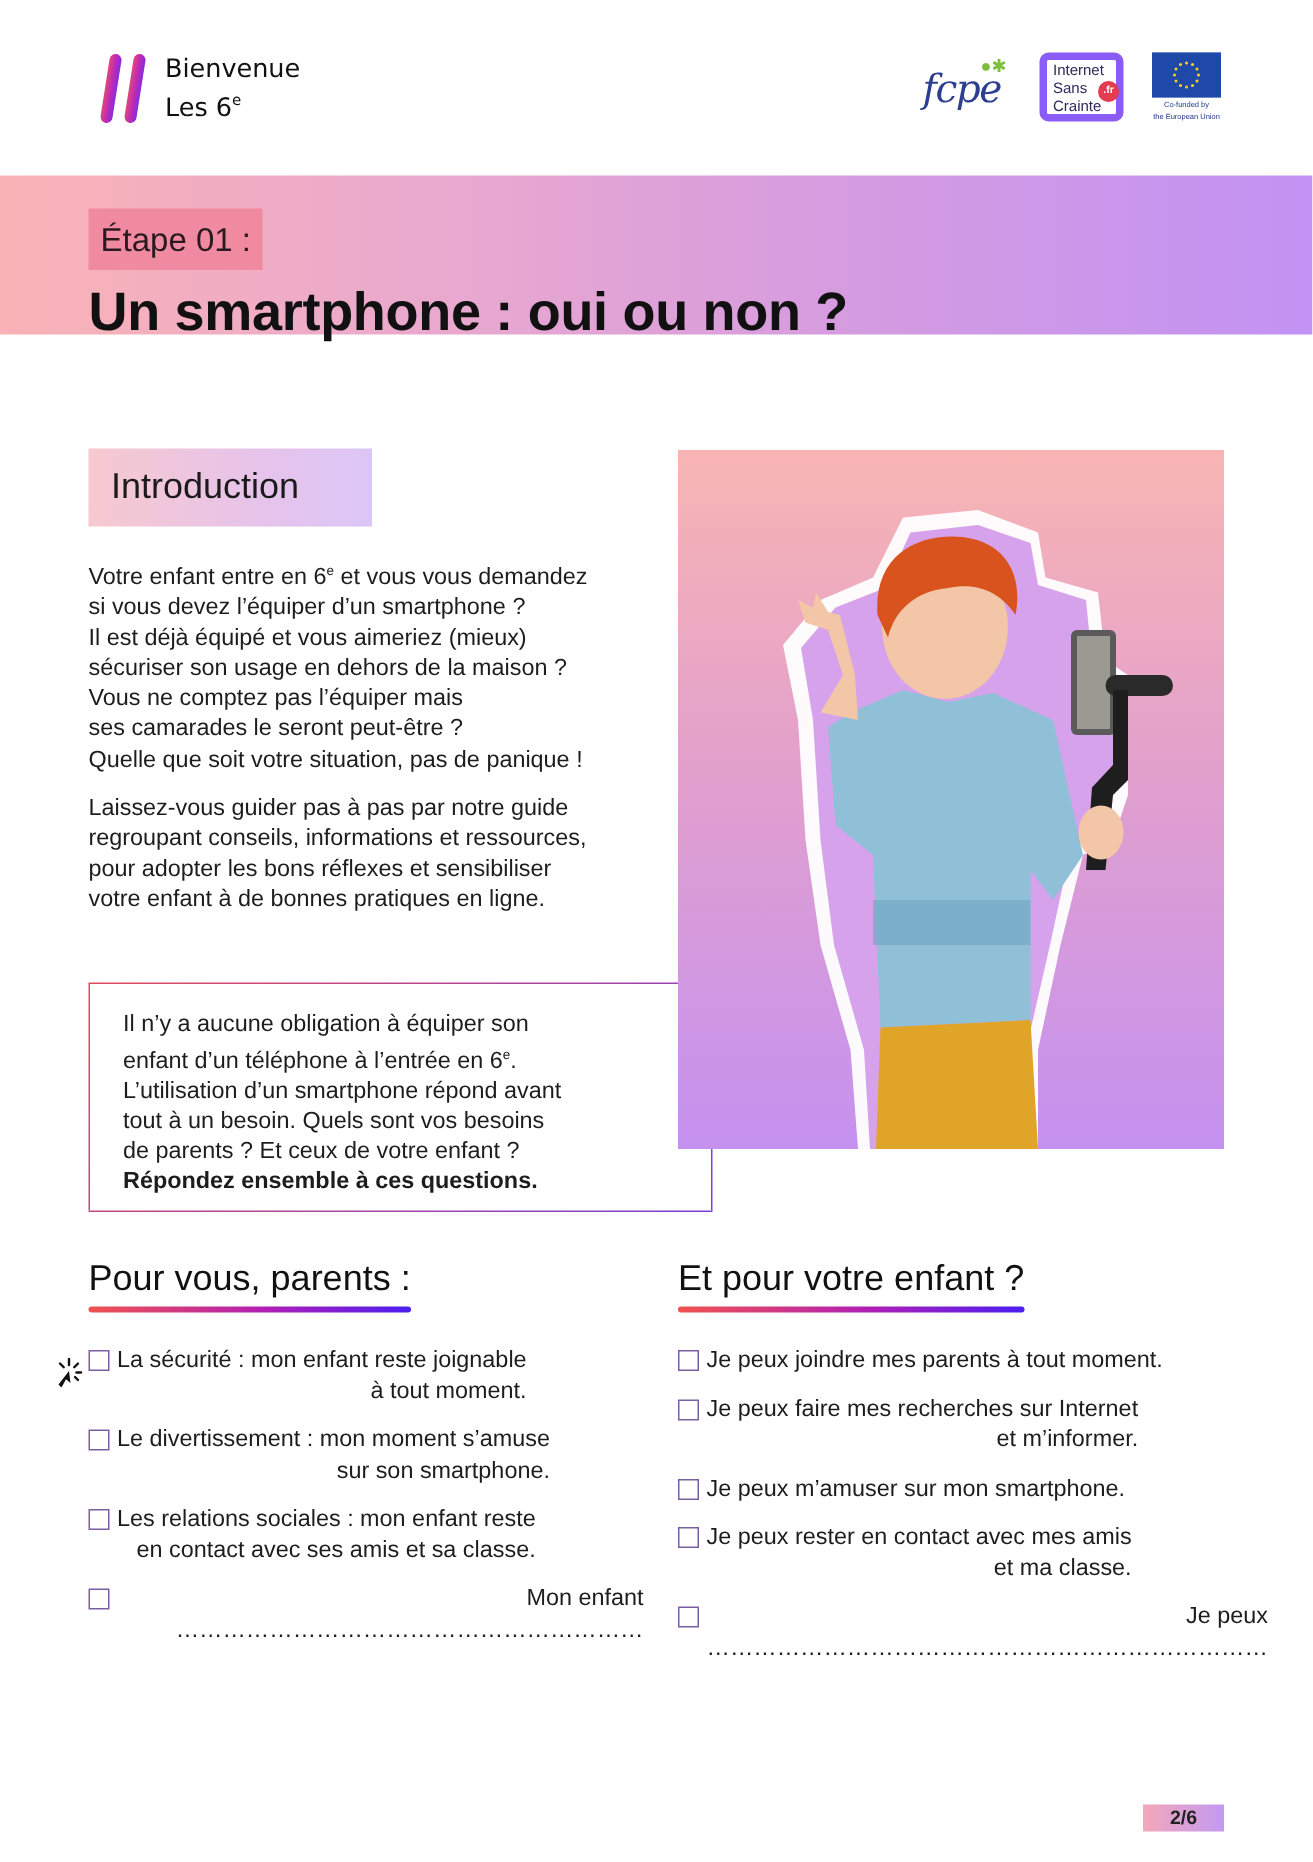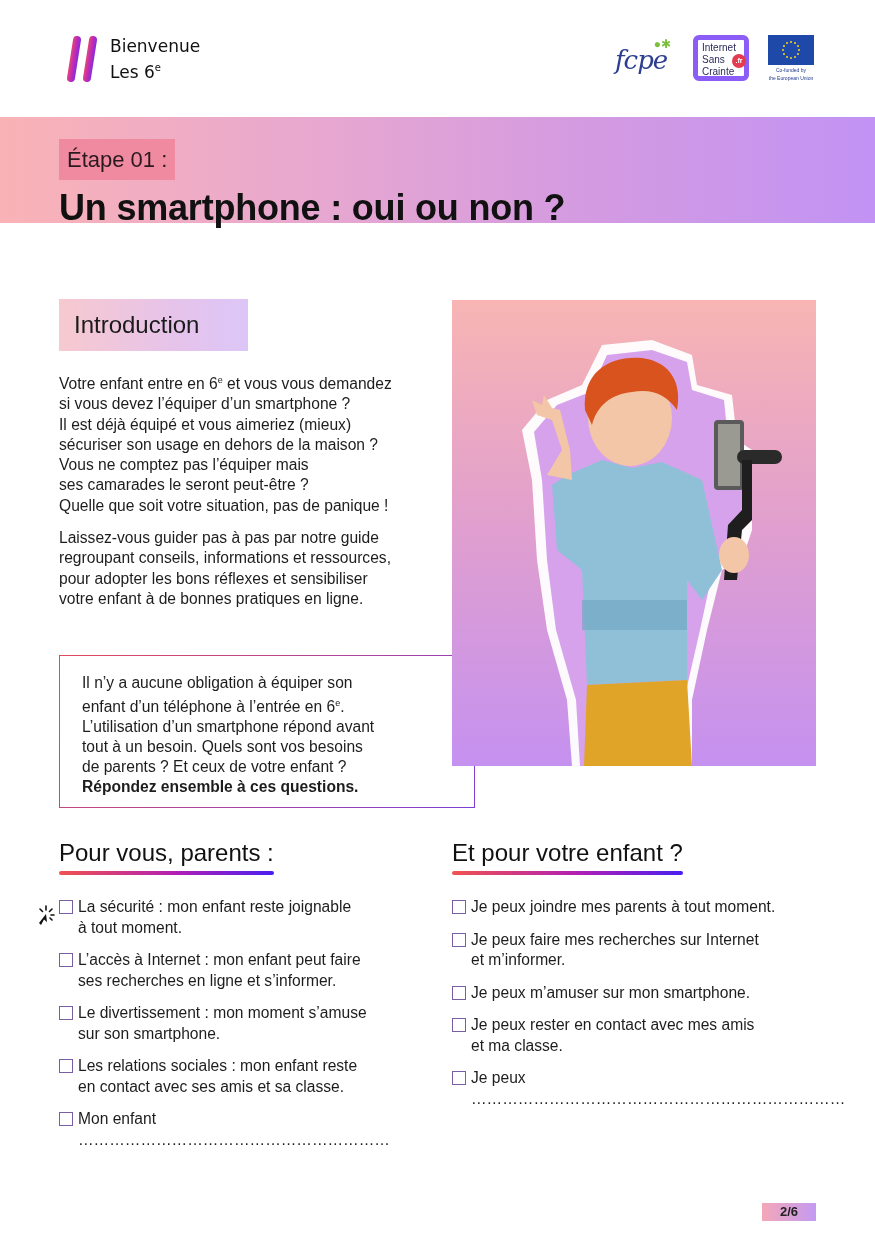--- a/index.html
+++ b/index.html
@@ -46,21 +46,21 @@
     background: linear-gradient(180deg, #f8b5b3 0%, #e2a0cc 45%, #c591f0 100%); overflow: hidden; }
 
   .col { position: absolute; top: 838px; }
   .col-left { left: 59px; width: 370px; }
   .col-right { left: 452px; width: 370px; }
   .col-title { font-size: 24px; line-height: 30px; color: #111; display: inline-block; }
   .underline { height: 4px; border-radius: 2px; margin-top: 3px; background: linear-gradient(90deg, #f0534f, #b01fb5 55%, #4a1ff0); }
   .list { margin-top: 22px; }
   .item { display: flex; align-items: flex-start; margin-bottom: 12px; font-size: 15.6px; line-height: 20.5px; color: #1d1d1d; cursor: pointer; }
   .box { flex: 0 0 14px; width: 14px; height: 14px; border: 1.3px solid #7a5ea3; margin: 3px 5px 0 0; background: #fff; }
-  .item-text { white-space: pre-line; }
+  .item-text { white-space: pre-line; text-align: right; }
 
   .cursor { position: absolute; left: 37px; top: 905px; width: 22px; height: 22px; }
 
   .page { position: absolute; left: 762px; top: 1203px; width: 54px; height: 18px;
     background: linear-gradient(90deg, #f4a7b8, #c39af2); font-size: 13px; font-weight: bold; text-align: center; line-height: 18px; color: #222; }
 </style>
 </head>
 <body>
 
 <div class="header">
@@ -180,25 +180,20 @@
     <div class="underline"></div>
   </div>
   <div class="list">
     <div class="item">
         <span class="box"></span>
         <span class="item-text">La sécurité : mon enfant reste joignable
 à tout moment.</span>
       </div>
     <div class="item">
         <span class="box"></span>
-        <span class="item-text">L’accès à Internet : mon enfant peut faire
-ses recherches en ligne et s’informer.</span>
-      </div>
-    <div class="item">
-        <span class="box"></span>
         <span class="item-text">Le divertissement : mon moment s’amuse
 sur son smartphone.</span>
       </div>
     <div class="item">
         <span class="box"></span>
         <span class="item-text">Les relations sociales : mon enfant reste
 en contact avec ses amis et sa classe.</span>
       </div>
     <div class="item">
         <span class="box"></span>

